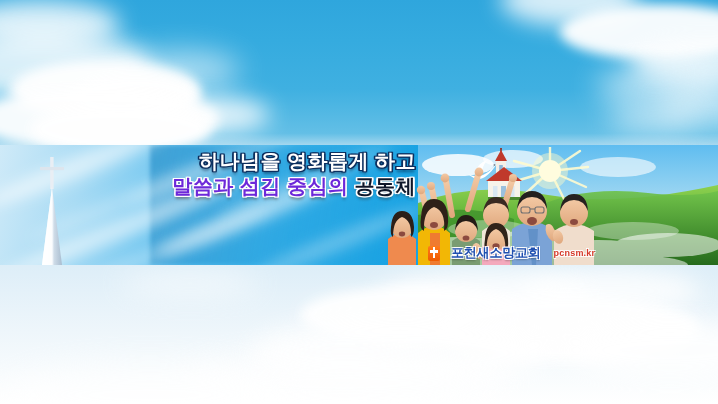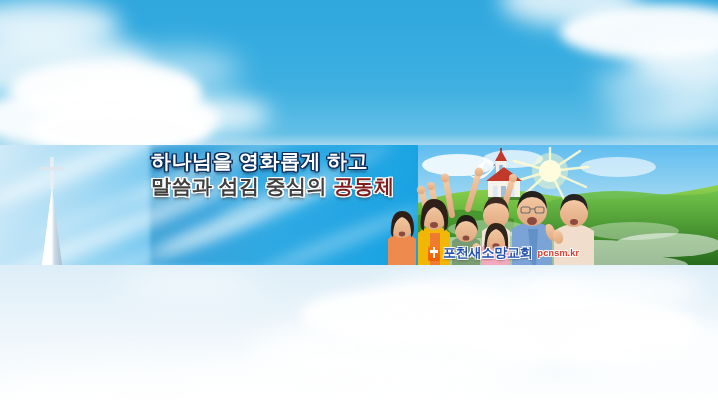--- a/index.html
+++ b/index.html
@@ -139,24 +139,24 @@
 
   
   .hills {
     position: absolute; right: 0; top: 0; width: 300px; height: 120px;
     overflow: hidden;
   }
 
   
   .headline {
     position: absolute;
-    left: 151px;
+    left: 136px;
     top: 6px;
     width: 280px;
-    text-align: left;
+    text-align: right;
     z-index: 6;
   }
   .line {
     font-weight: 700;
     letter-spacing: .5px;
     line-height: 1.0;
     white-space: nowrap;
   }
   .line1, .line2 {
     font-size: 20px;
@@ -172,35 +172,35 @@
   .line3 {
     font-size: 20px;
     margin-top: 4px;
     text-shadow:
       -1.4px -1.4px 0 #ffffff, 1.4px -1.4px 0 #ffffff,
       -1.4px  1.4px 0 #ffffff, 1.4px  1.4px 0 #ffffff,
       -1.4px 0 0 #ffffff, 1.4px 0 0 #ffffff,
       0 -1.4px 0 #ffffff, 0 1.4px 0 #ffffff,
       0 2.5px 3px rgba(60,20,0,.45);
   }
-  .seg-orange { color: #404040; margin-top: 46px; }
-  .seg-purple { color: #7f1d1d; }
+  .seg-orange { color: #6d28d9; margin-top: 46px; }
+  .seg-purple { color: #0f172a; }
 
   
   .people { position: absolute; left: 386px; top: 0; width: 230px; height: 120px; z-index: 5; }
 
   
   .logoline {
     position: absolute;
     left: 428px;
     top: 244px;
     z-index: 9;
     display: flex;
     align-items: center;
-    gap: 3px;
+    gap: 11px;
     white-space: nowrap;
   }
   .logo-mark {
     width: 12px; height: 15px;
     background: linear-gradient(#ff7b1a,#ef5a00);
     border-radius: 2px;
     position: relative;
     display: inline-block;
   }
   .logo-mark::before {

